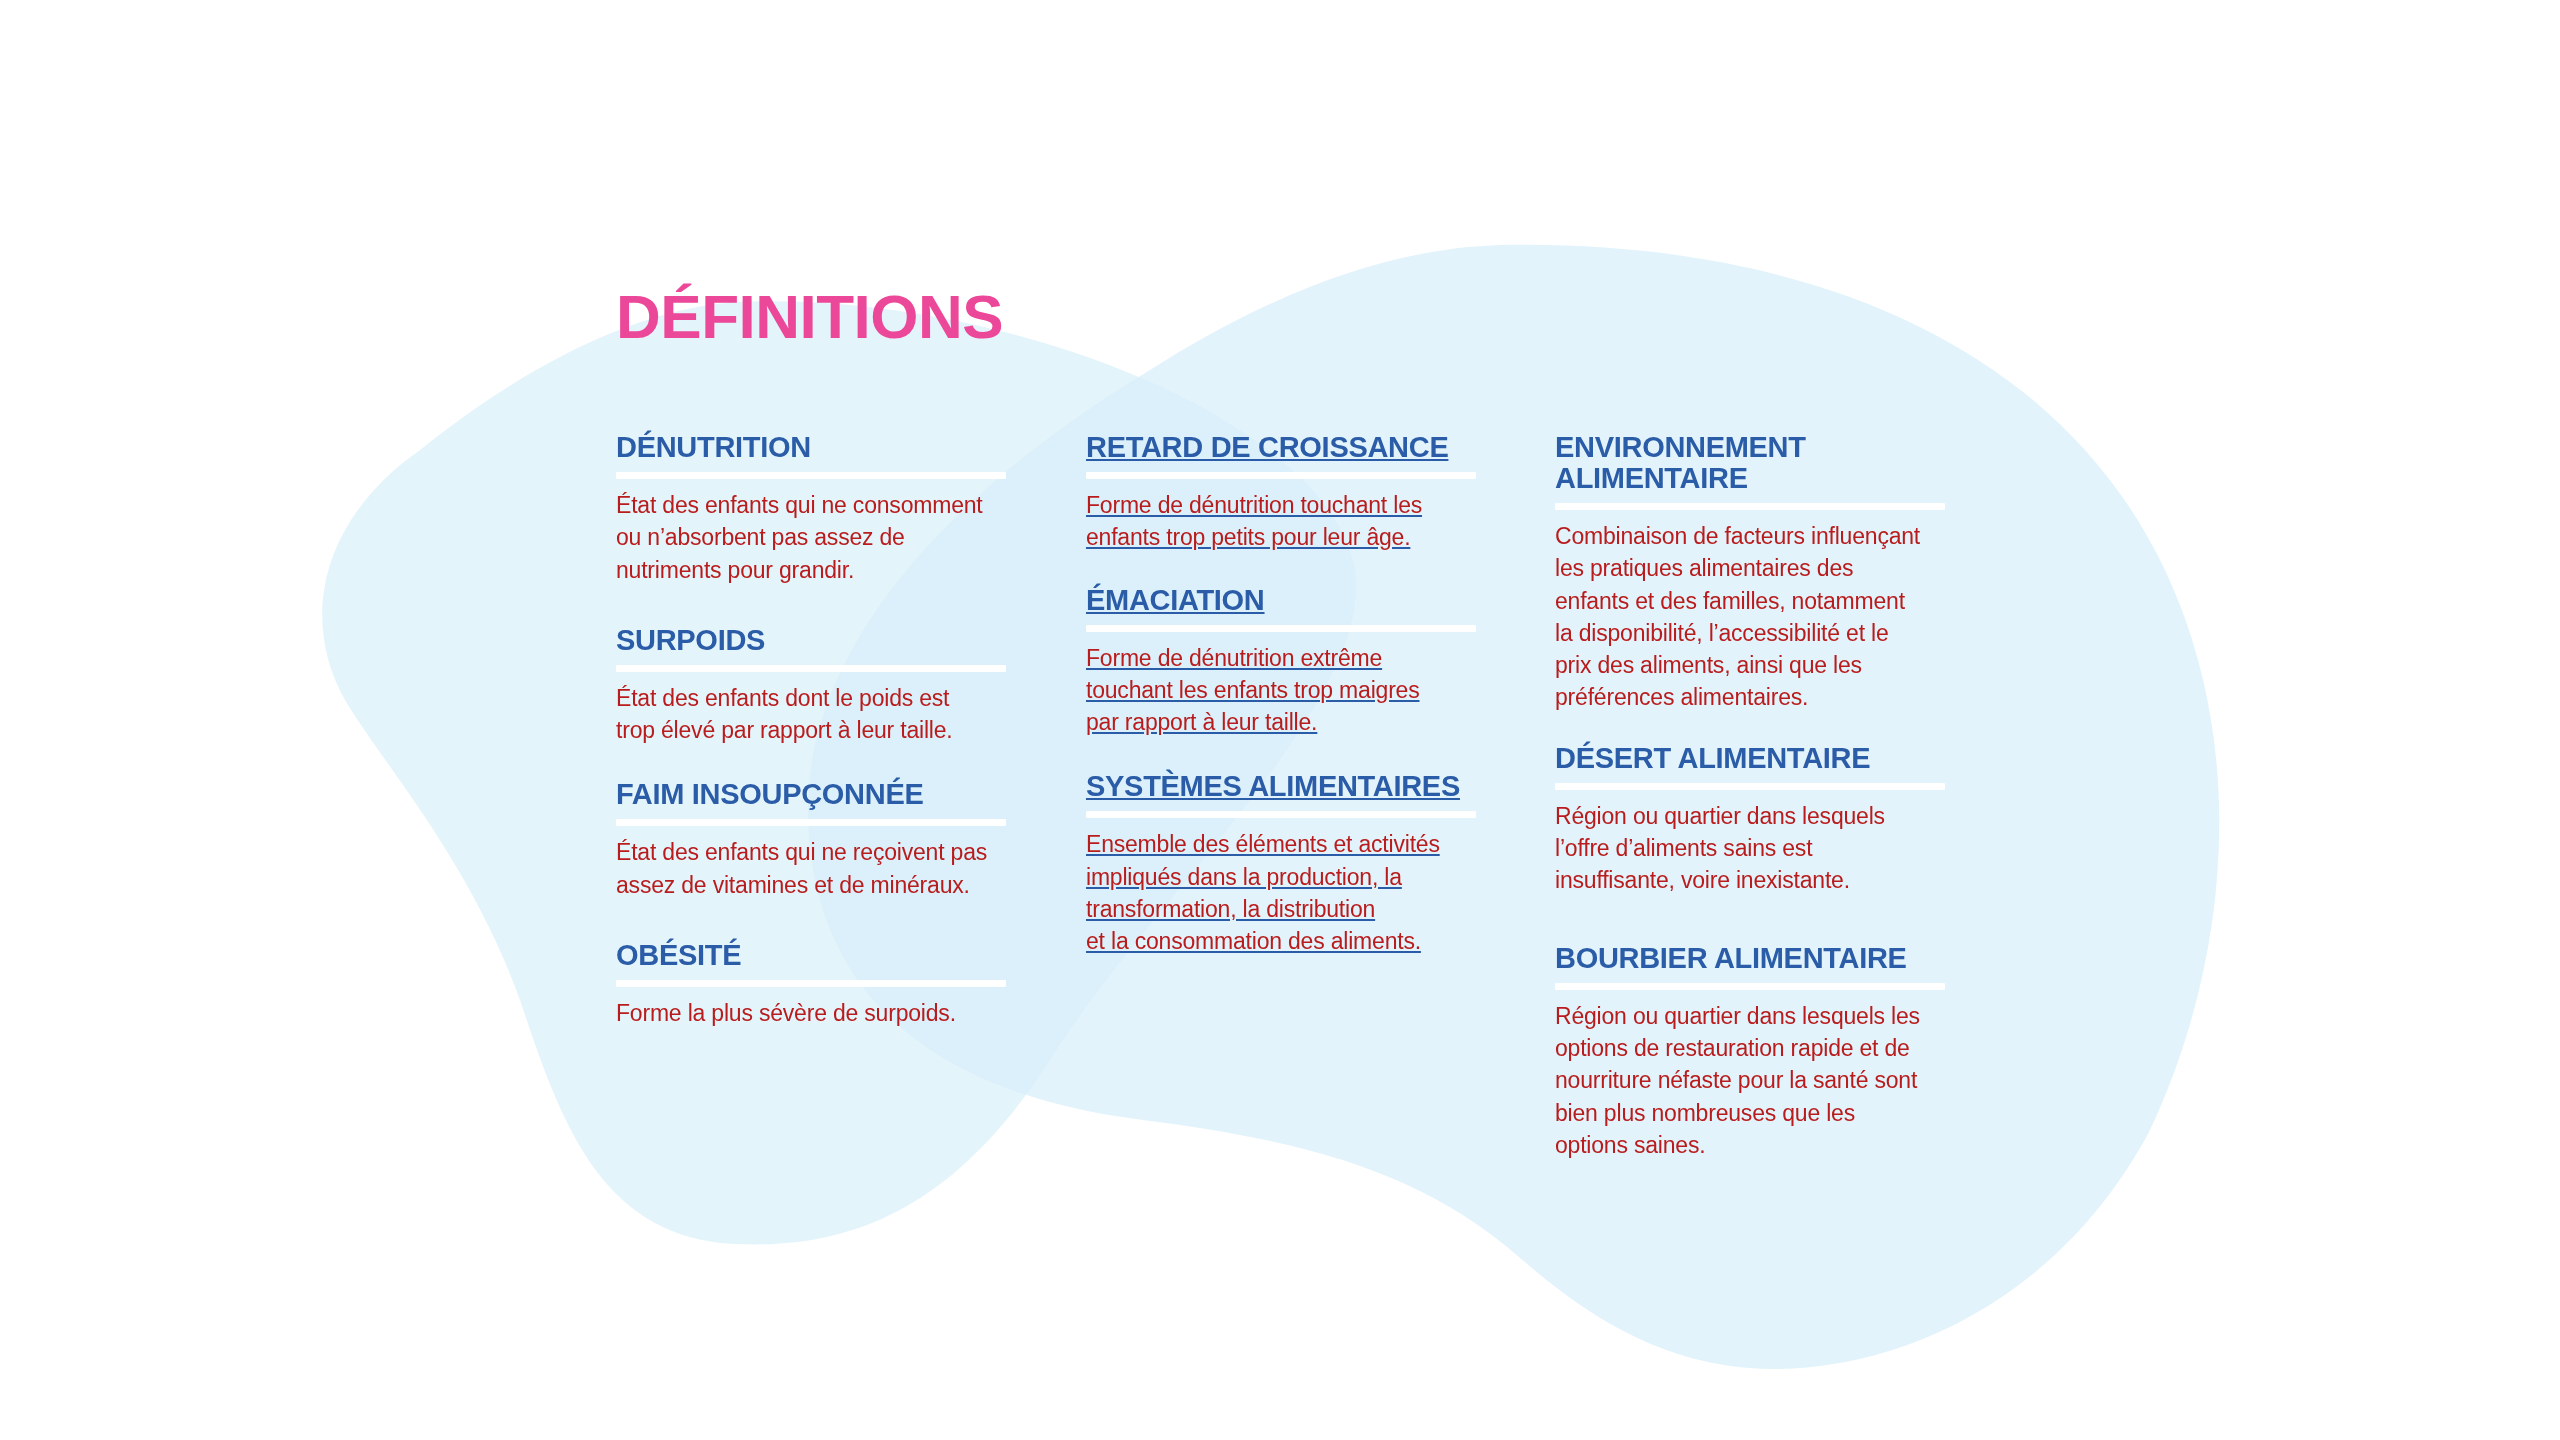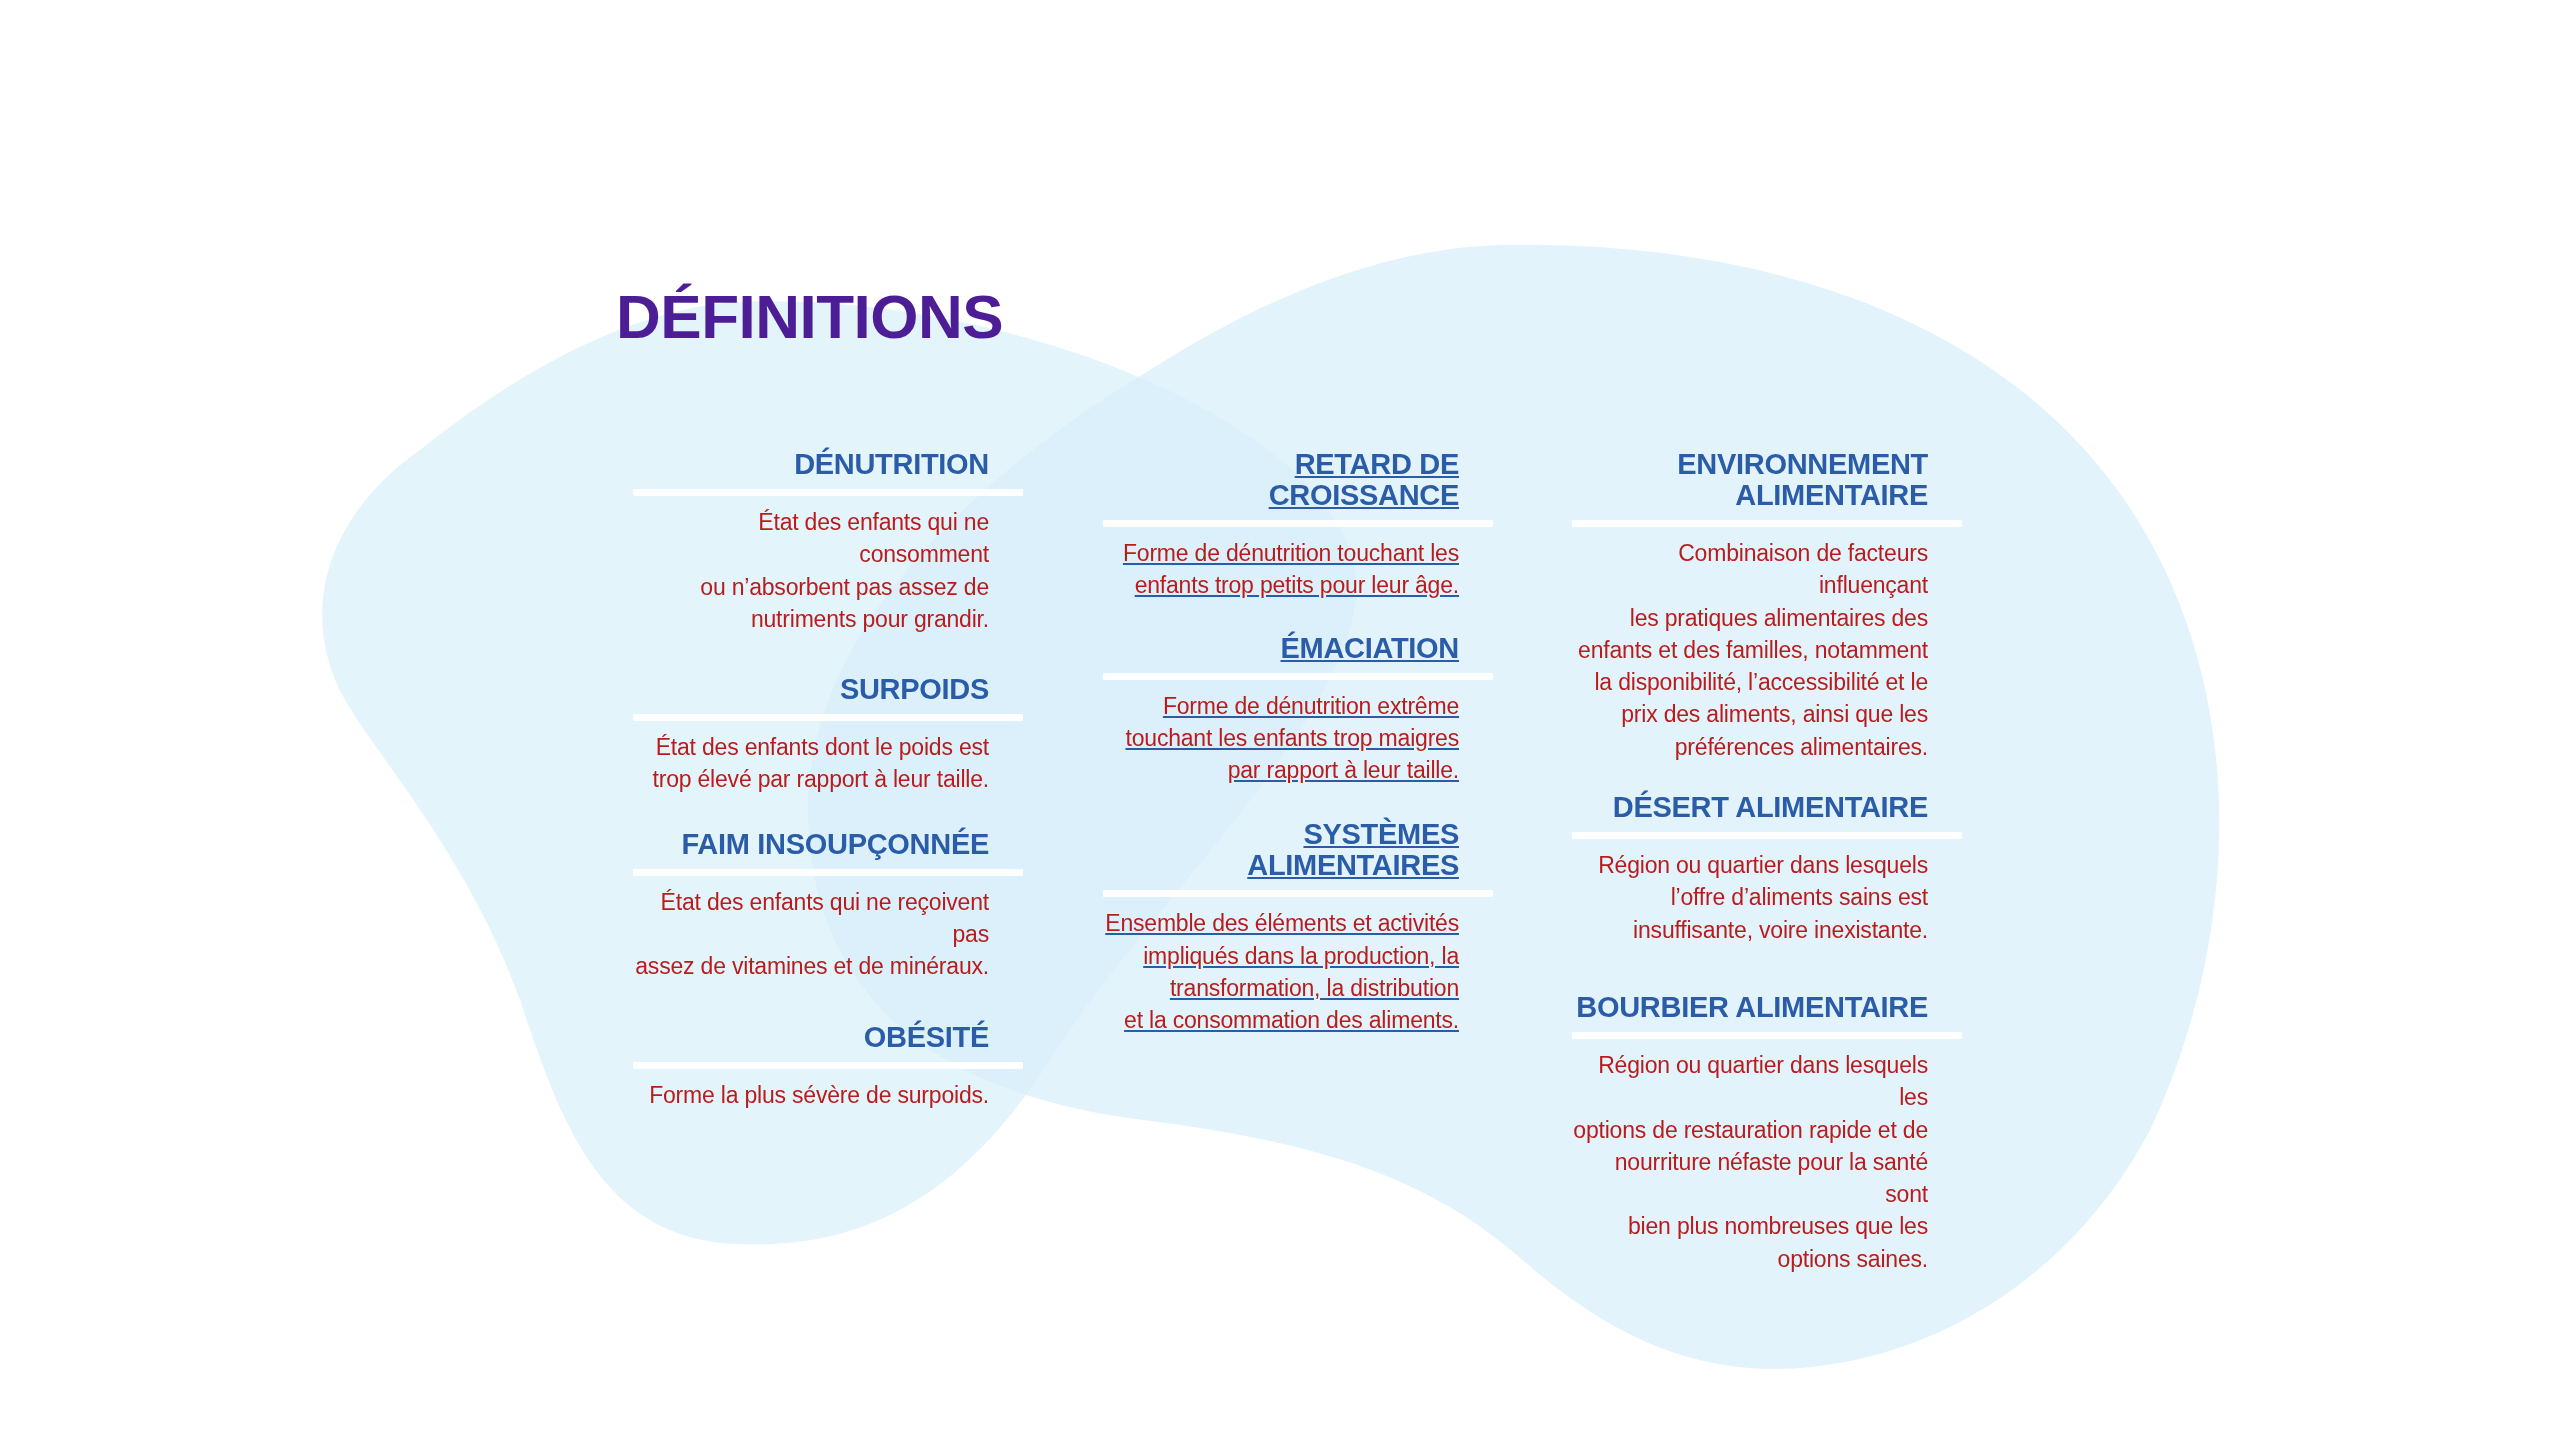--- a/index.html
+++ b/index.html
@@ -6,27 +6,27 @@
   body {
     width: 2560px; height: 1440px; overflow: hidden; position: relative;
     background: #ffffff;
     font-family: "Liberation Sans", "DejaVu Sans", sans-serif;
     color: #2a5ca8;
   }
   .bg-blobs { position: absolute; left: 0; top: 0; width: 2560px; height: 1440px; z-index: 0; }
   .page-title {
     position: absolute; left: 616px; top: 286px; margin: 0;
     font-size: 62px; font-weight: 700; letter-spacing: -0.5px; line-height: 1;
-    color: #4c1d95; z-index: 1;
+    color: #ec4899; z-index: 1;
   }
   .column { position: absolute; top: 432px; width: 390px; z-index: 1; }
   .col-1 { left: 616px; }
   .col-2 { left: 1086px; text-decoration: underline; }
   .col-3 { left: 1555px; }
-  .term { margin: 17px; text-align: right; }
+  .term { margin: 0; }
   .term-title {
     margin: 0; font-size: 29px; font-weight: 700; line-height: 31px;
     letter-spacing: -0.3px; color: #2a5ca8; text-transform: none;
   }
   .term-rule { height: 7px; background: #ffffff; margin: 9px 0 10px 0; border-radius: 1px; width: 390px; }
   .term-body {
     margin: 0; font-size: 23px; line-height: 32.3px; color: #b91c1c;
     white-space: pre-line; letter-spacing: -0.2px;
   }
 </style>

